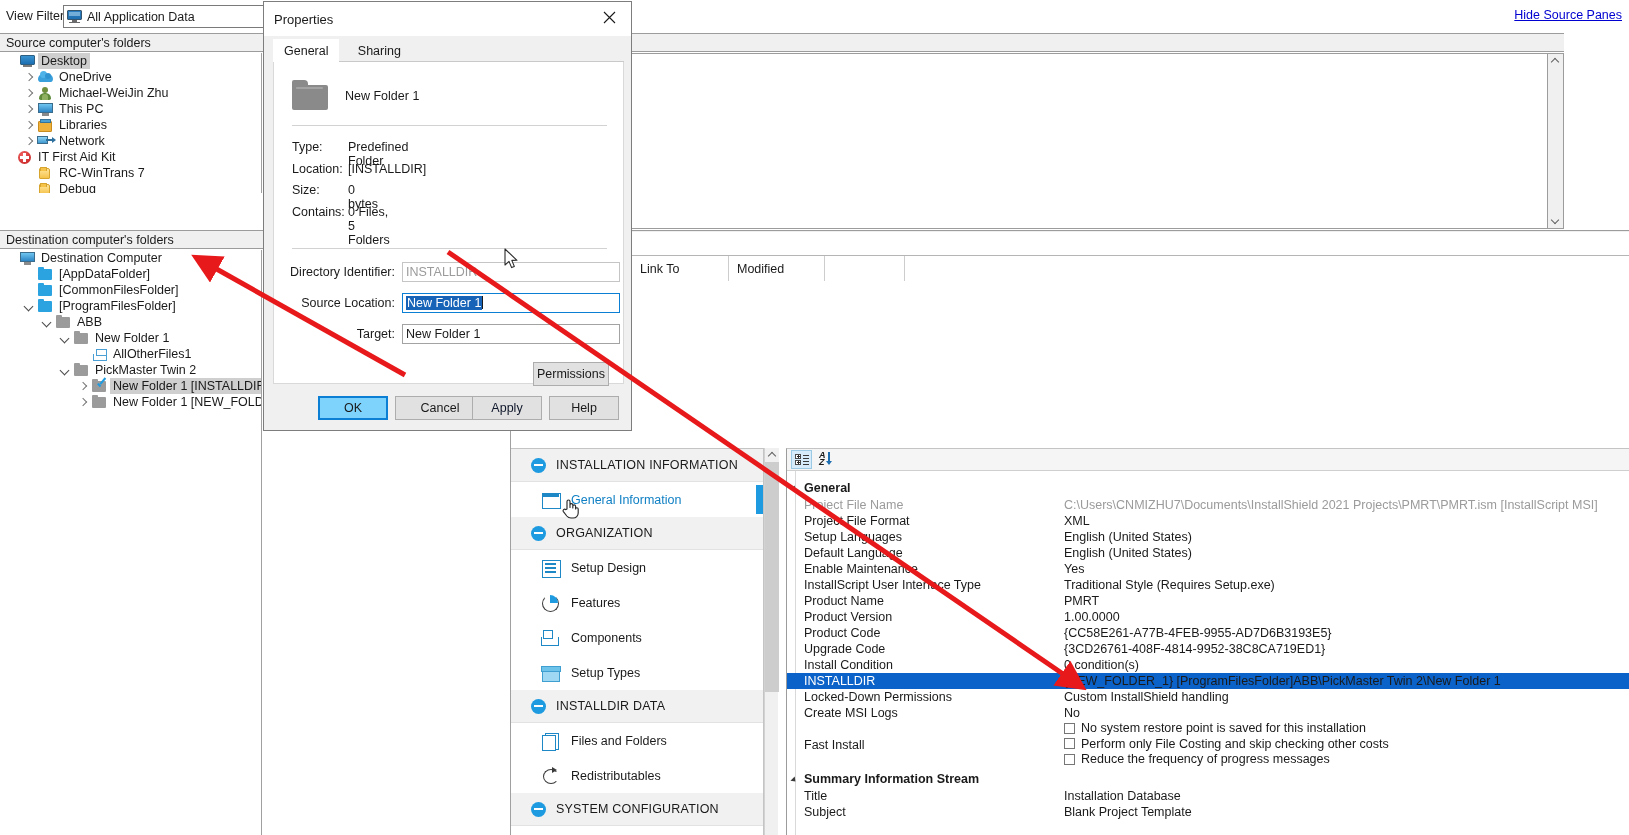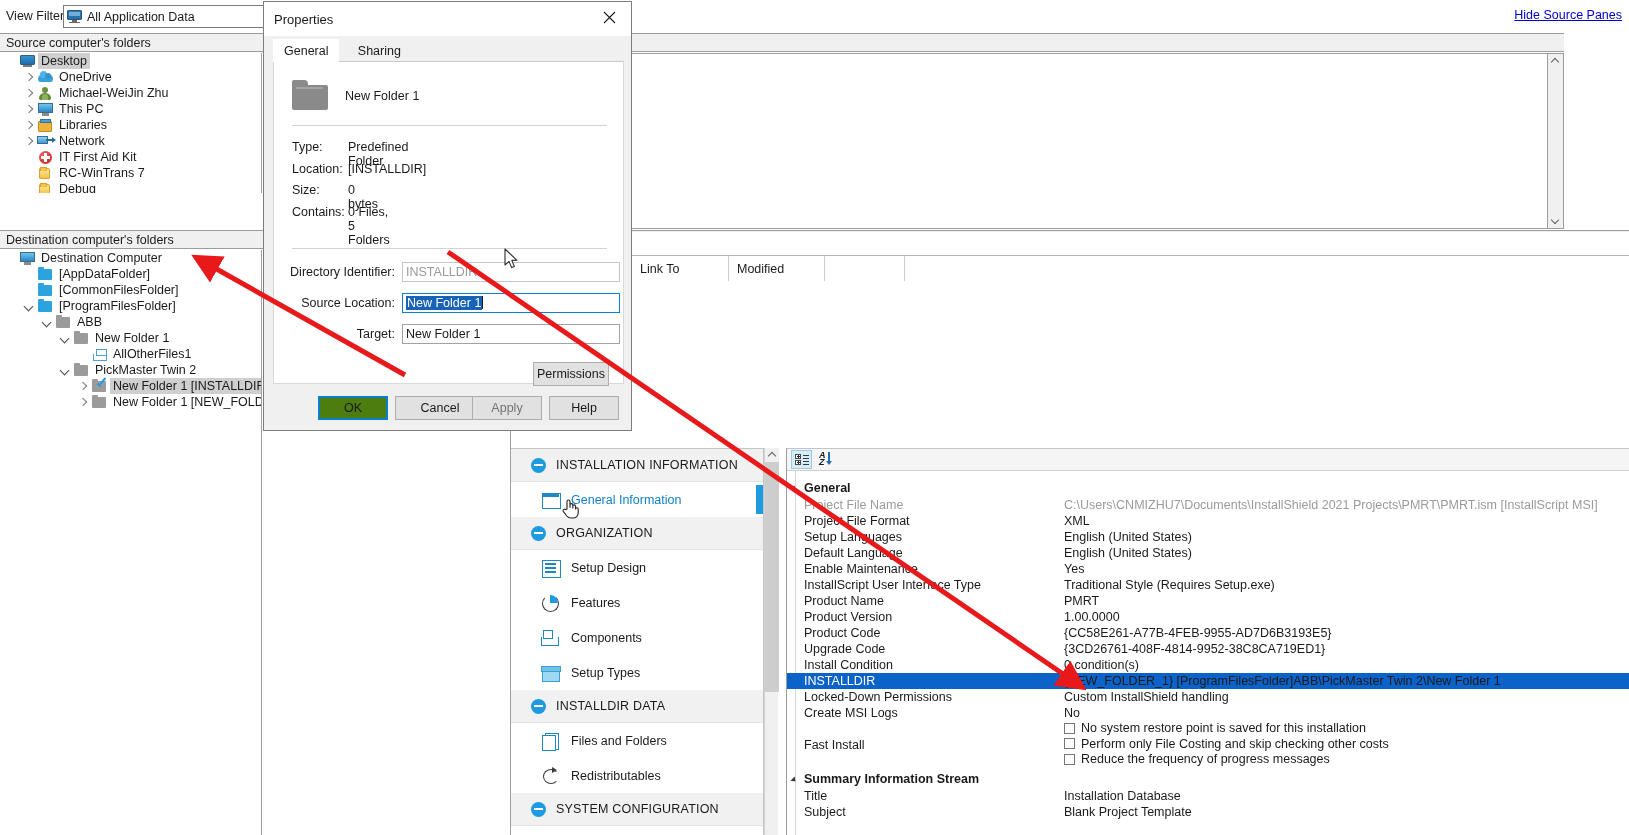--- a/index.html
+++ b/index.html
@@ -310,22 +310,22 @@
   .fldinput.focused { border: 1px solid #0b7fd4; }
   .fldinput .seltext { background: #1763b8; color: #ffffff; padding: 0 1px; }
   .fldinput .caret { display:inline-block; width:1px; height:13px; background:#1a1a1a; vertical-align:-2px; }
 
   .btn {
     position: absolute; height: 24px;
     background: #e1e1e1; border: 1px solid #adadad;
     display: flex; align-items: center; justify-content: center;
     font-size: 12.5px; color: #1a1a1a; cursor: pointer;
   }
-  .btn.default { background: #4d7c0f; border: 2px solid #0b7fd4; }
-  .btn.disabled { color: #737373; }
+  .btn.default { background: #7dd3fc; border: 2px solid #0b7fd4; }
+  .btn.disabled { color: #0f172a; }
 
   
   #annot { position: absolute; left: 0; top: 0; width: 1629px; height: 835px; pointer-events: none; }
   
   .cursor-arrow { position: absolute; width: 16px; height: 22px; }
   .cursor-hand  { position: absolute; width: 20px; height: 24px; }
 </style>
 </head>
 <body>
 
@@ -388,21 +388,21 @@
         <span class="lbl">Libraries</span>
       </div>
       <div class="trow" style="padding-left: 21px;">
         <span class="chev has"></span>
         <span class="ico net">
           <i class="m"></i>
           <i class="a"></i>
         </span>
         <span class="lbl">Network</span>
       </div>
-      <div class="trow" style="padding-left: 21px;">
+      <div class="trow" style="">
         <span class="chev"></span>
         <span class="ico firstaid">
           <i class="r"></i>
         </span>
         <span class="lbl">IT First Aid Kit</span>
       </div>
       <div class="trow" style="padding-left: 21px;">
         <span class="chev"></span>
         <span class="ico folderY">
           <i class="f"></i>

